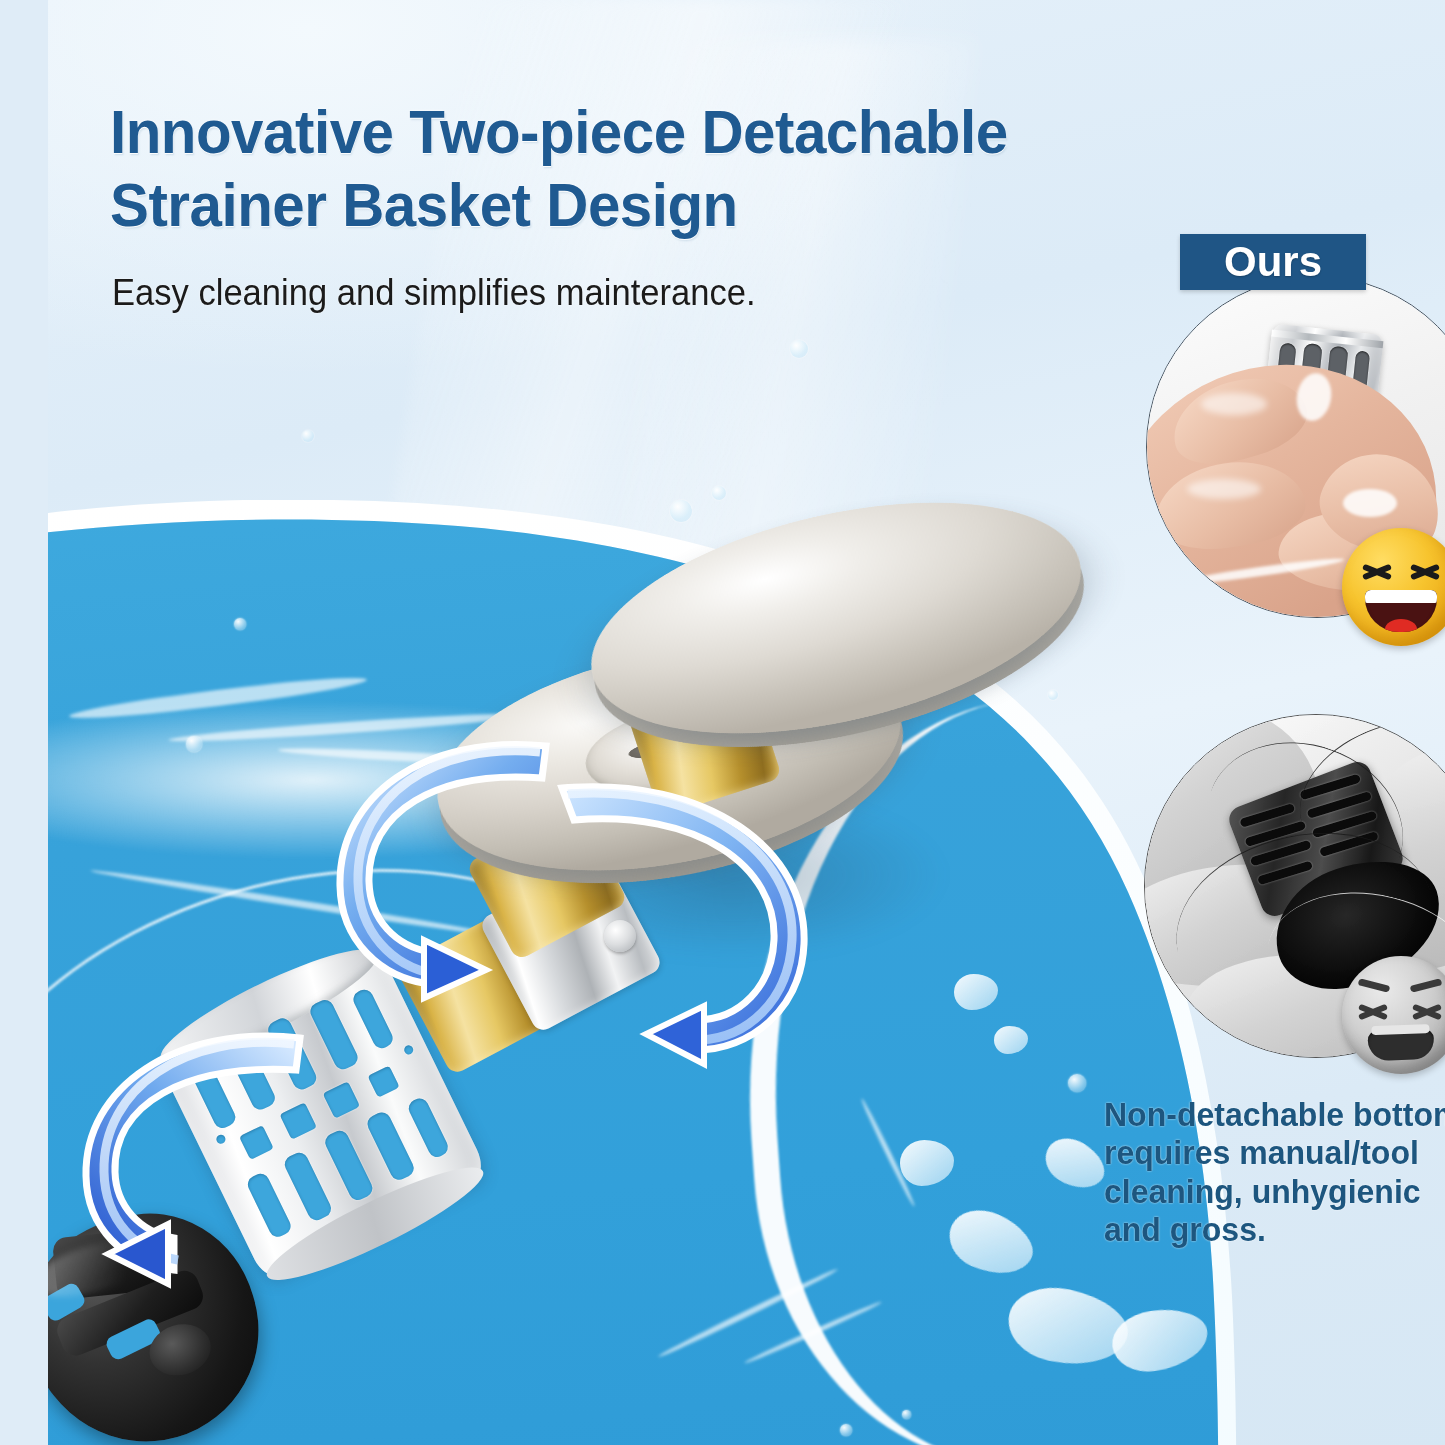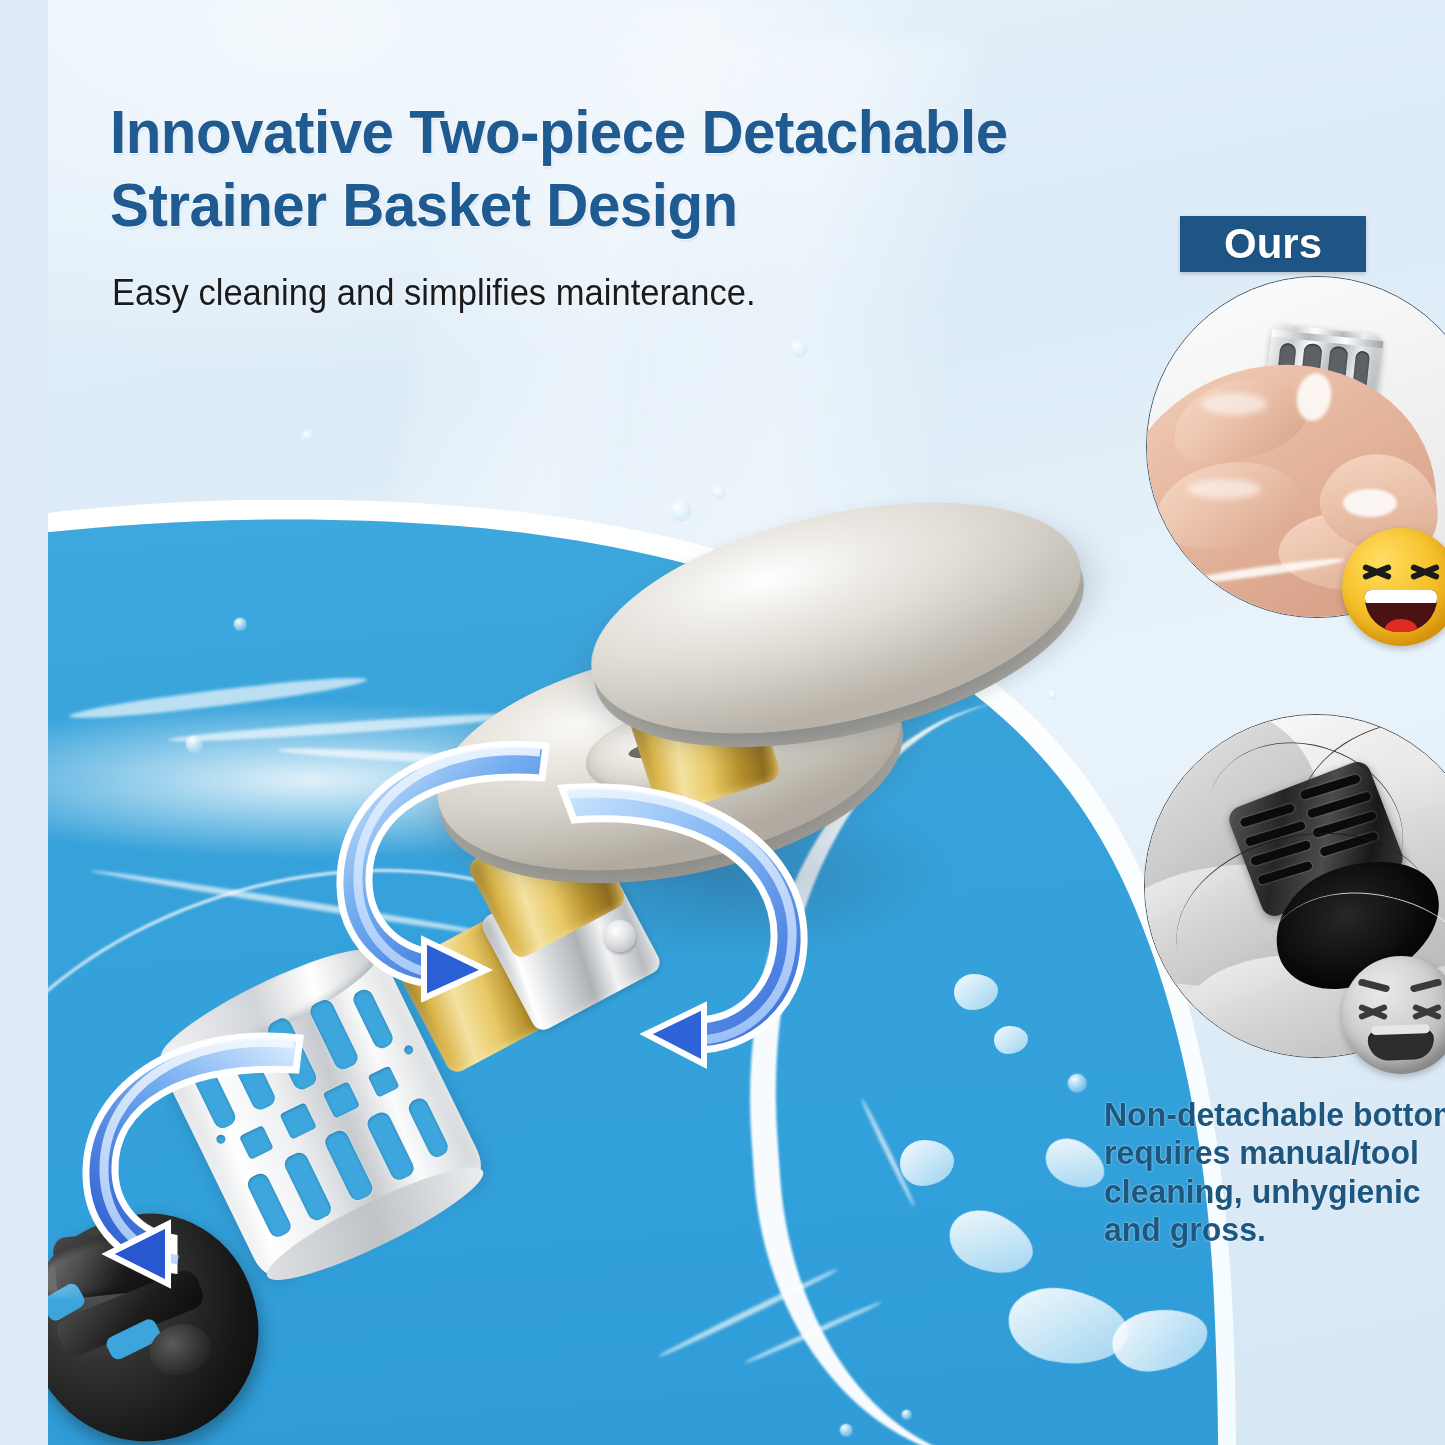--- a/index.html
+++ b/index.html
@@ -93,21 +93,21 @@
     transform:scaleX(.96); transform-origin:left top;
   }
 
   
   .cmp-badge {
     position:absolute; display:flex; align-items:center; justify-content:center;
     color:#ffffff; font-weight:bold; z-index:6;
     text-shadow:0 1px 2px rgba(0,0,0,.25);
   }
   #badge-ours {
-    left:1132px; top:216px; width:186px; height:56px;
+    left:1132px; top:234px; width:186px; height:56px;
     background:#1f5585; font-size:42px;
     box-shadow:0 2px 4px rgba(0,0,0,.18);
   }
   #badge-others { 
     left:1123px; top:664px; width:213px; height:58px;
     background:#ec1b17; font-size:42px;
     box-shadow:0 2px 4px rgba(0,0,0,.18);
   }
 
   .photo-circle {

